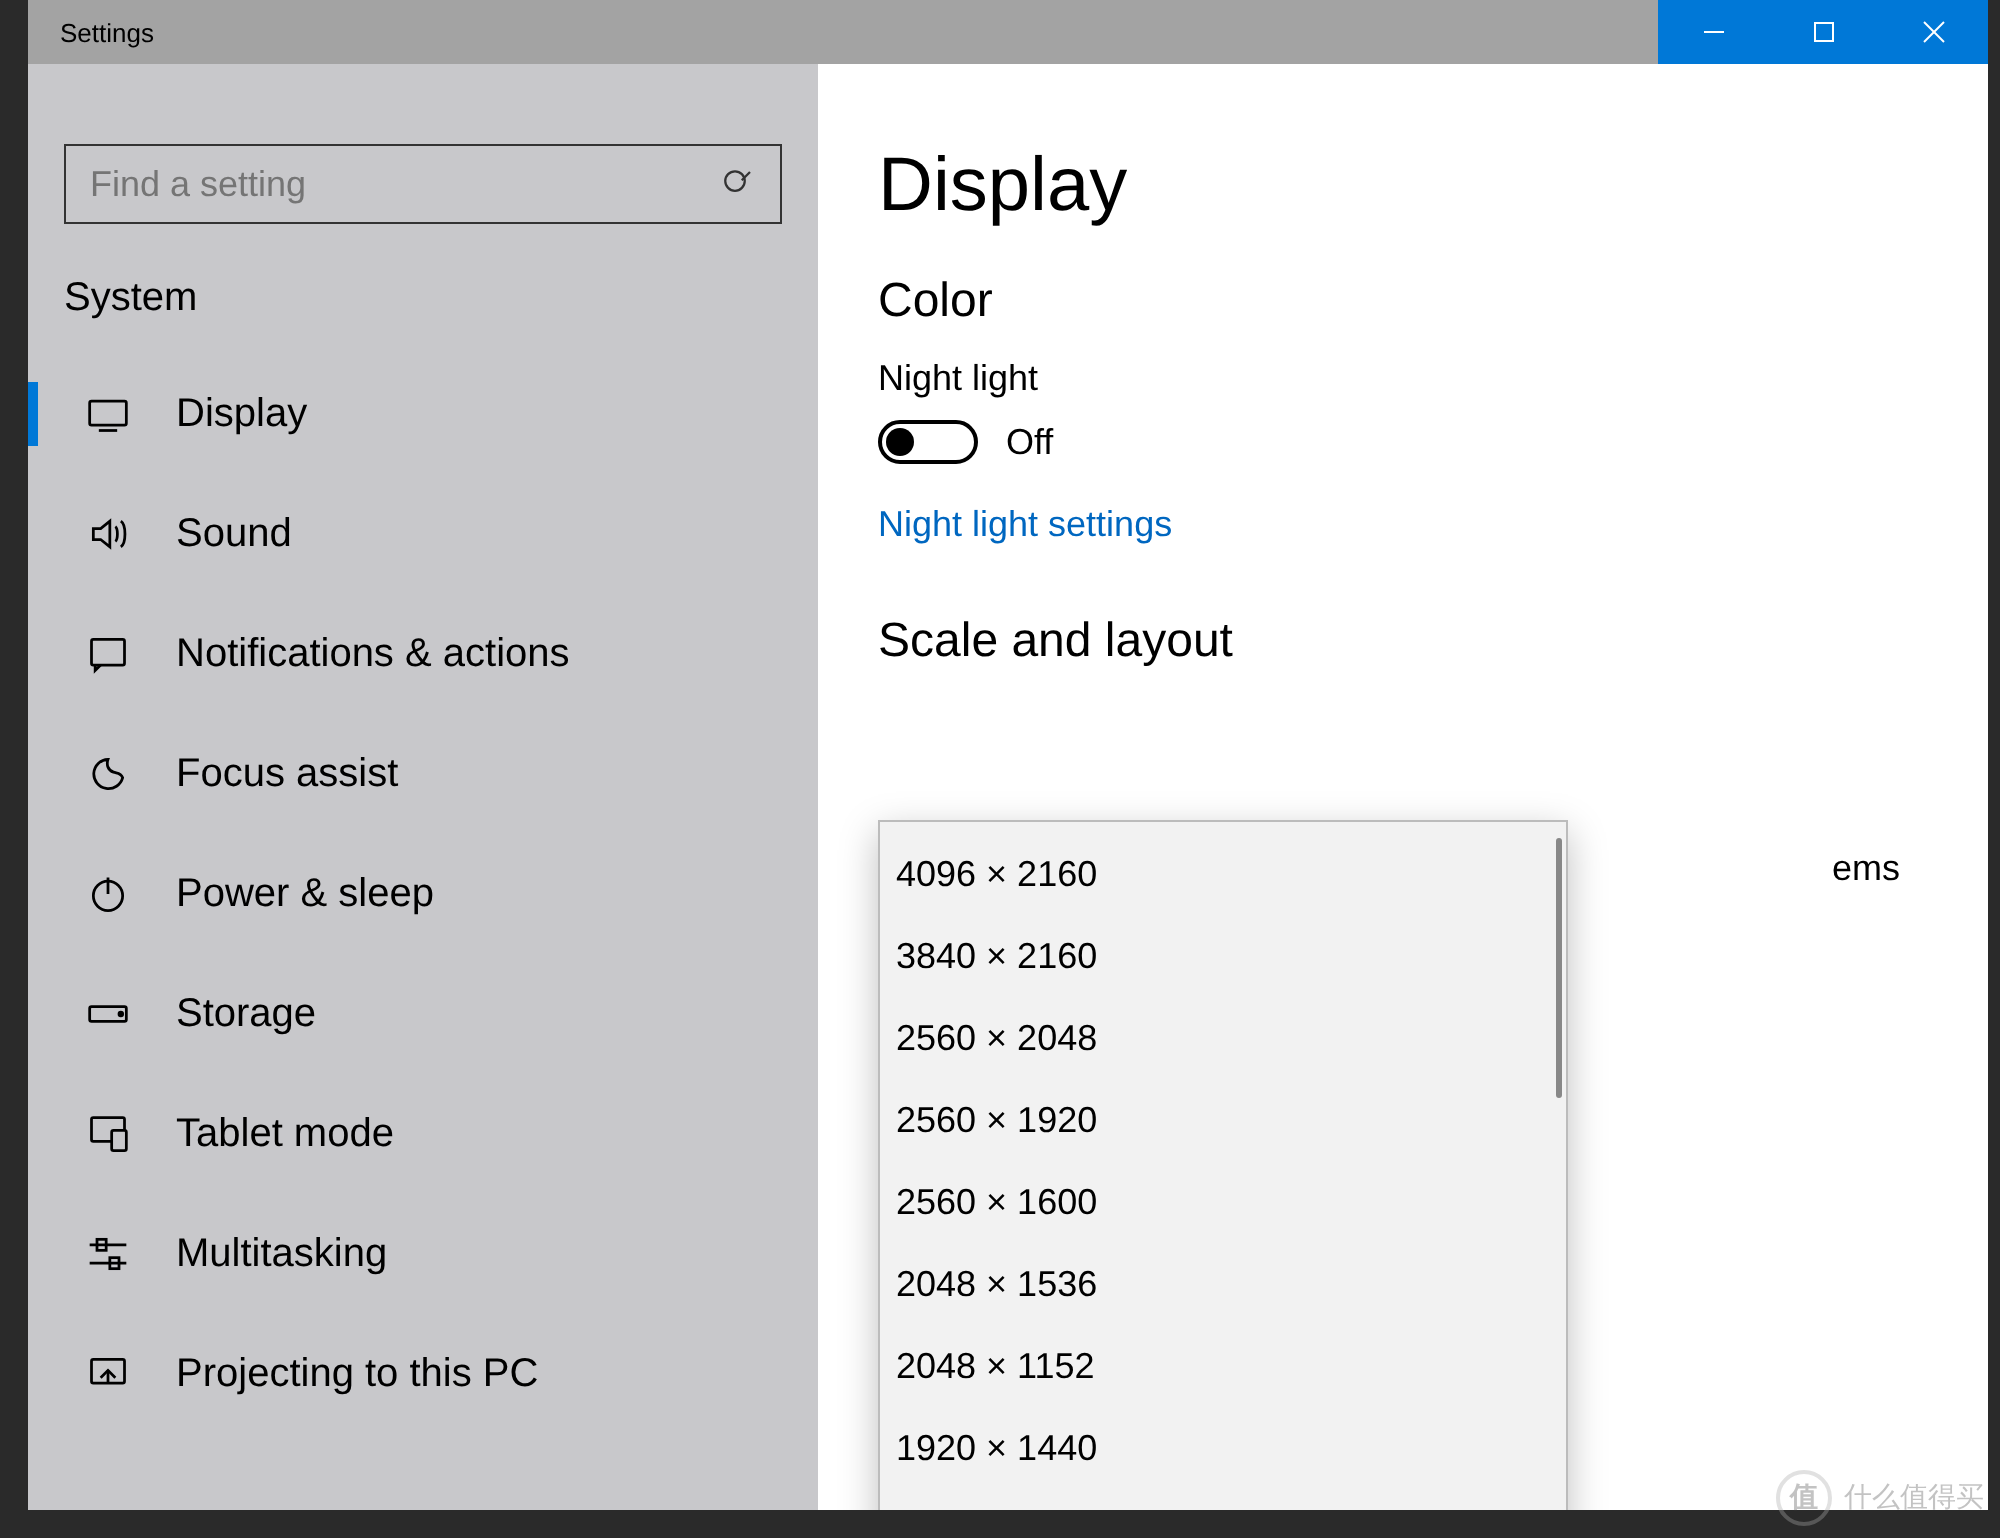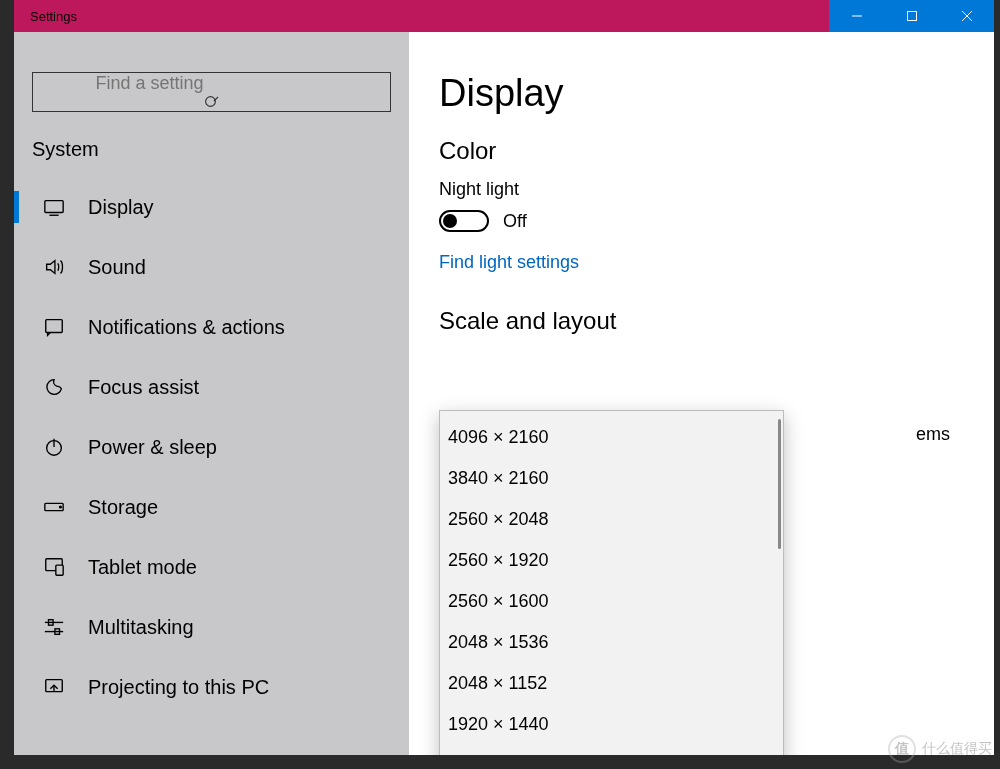--- a/index.html
+++ b/index.html
@@ -1,27 +1,27 @@
 <!DOCTYPE html>
 <html><head>
 <meta charset="utf-8">
 <style>
   * { margin:0; padding:0; box-sizing:border-box; font-family:"Segoe UI", Arial, sans-serif; }
   body { background:#2a2a2a; width:1000px; height:769px; overflow:hidden; }
   .window { position:absolute; left:14px; top:0; width:980px; height:755px; background:#fff; display:flex; flex-direction:column; }
-  .titlebar { height:32px; display:flex; align-items:center; background:#be185d; }
+  .titlebar { height:32px; display:flex; align-items:center; background:#a3a3a3; }
   .title { font-size:13px; padding-left:16px; color:#000; flex:1; }
   .tbtns { display:flex; height:32px; }
   .tbtn { width:55px; display:flex; align-items:center; justify-content:center; background:#0078d7; color:#fff; }
   .body { flex:1; display:flex; overflow:hidden; position:relative; }
   .sidebar { width:395px; background:#c8c8cb; display:flex; flex-direction:column; padding-top:30px; }
   .nav-home { display:flex; align-items:center; height:58px; padding-left:28px; cursor:pointer; }
   .nav-home .icon { width:24px; display:flex; align-items:center; justify-content:center; margin-right:22px; }
   .nav-home .label { font-size:20px; color:#000; }
-  .searchbox { margin:10px 18px 20px 18px; height:40px; border:1px solid #333; display:flex; align-items:center; padding:0 12px; background:transparent;flex-direction:column; }
+  .searchbox { margin:10px 18px 20px 18px; height:40px; border:1px solid #333; display:flex; align-items:center; padding:0 12px; background:transparent; }
   .searchbox input { flex:1; border:none; background:transparent; font-size:18px; color:#555; outline:none; }
   .searchbox .sicon { color:#333; }
   .sidebar-header { font-size:20px; font-weight:400; padding:6px 0 16px 18px; color:#000; }
   .item { display:flex; align-items:center; height:60px; padding-left:28px; cursor:pointer; position:relative; }
   .item.active::before { content:""; position:absolute; left:0; top:14px; bottom:14px; width:5px; background:#0078d7; }
   .item .icon { width:24px; display:flex; align-items:center; justify-content:center; margin-right:22px; color:#000; }
   .item .label { font-size:20px; color:#000; }
   .main { flex:1; background:#fff; padding:40px 30px 0 30px; position:relative; overflow:hidden; }
   .page-title { font-size:38px; font-weight:350; color:#000; margin-bottom:22px; }
   .section-h { font-size:24px; font-weight:400; color:#000; margin-bottom:14px; margin-top:6px; }
@@ -170,21 +170,21 @@
     <div class="main">
       <div class="page-title">Display</div>
       <div class="section-h">Color</div>
       <div class="field-label">Night light</div>
       <div class="toggle-row">
         <div class="toggle">
           <div class="knob"></div>
         </div>
         <div class="toggle-text">Off</div>
       </div>
-      <a class="link">Find light settings</a>
+      <a class="link">Night light settings</a>
       <div class="section-h">Scale and layout</div>
 
       <span class="hidden-text">ems</span>
 
       <div class="dropdown">
         <div class="scrollbar"></div>
         <div class="dropdown-inner">
           <div class="option">4096 × 2160</div>
           <div class="option">3840 × 2160</div>
           <div class="option">2560 × 2048</div>

